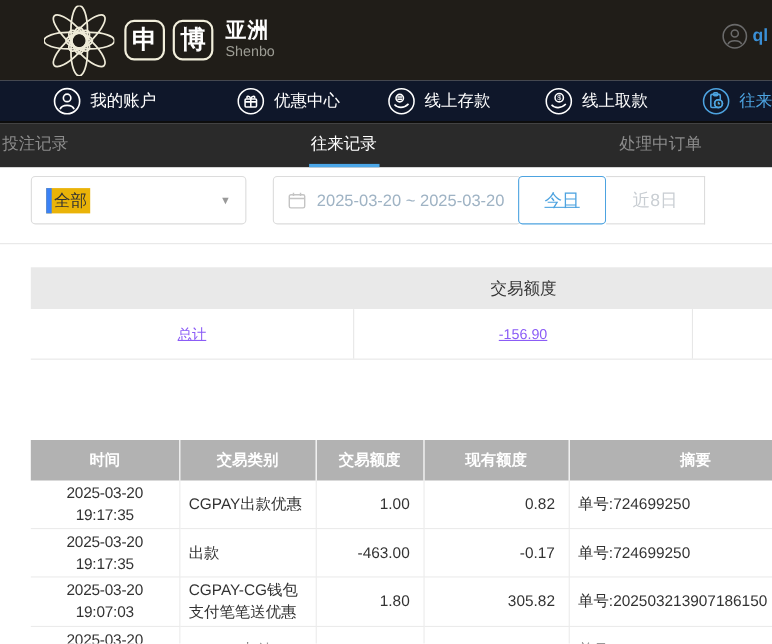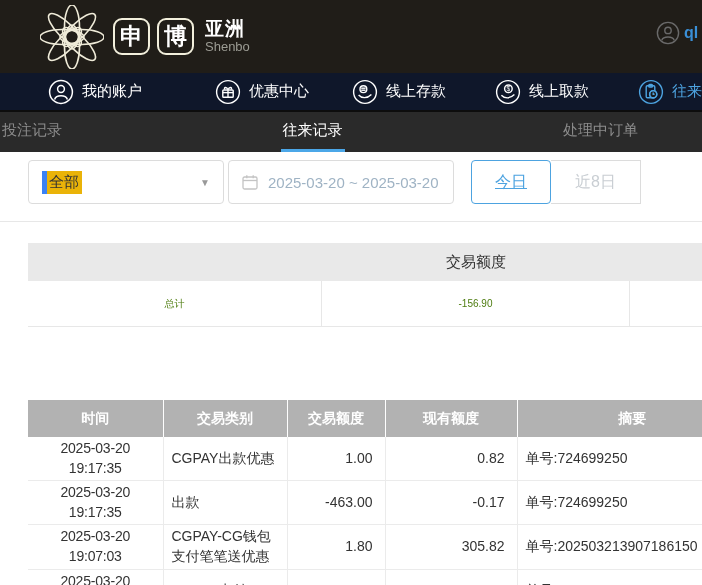--- a/index.html
+++ b/index.html
@@ -65,21 +65,21 @@
     position: absolute; left: 28px; top: 160px; width: 196px; height: 44px;
     border: 1px solid #DCDCDC; border-radius: 4px; background: #fff;
     display: flex; align-items: center; padding: 0 13px; cursor: pointer;
   }
   .select-value {
     background: #eab308; border-left: 5px solid #3b82f6;
     padding: 2px 3px 2px 2px; font-size: 15px; color: #333;
   }
   .select-arrow { margin-left: auto; color: #999; font-size: 10px; }
   .date-box {
-    position: absolute; left: 228px; top: 160px; width: 226px; height: 44px;
+    position: absolute; left: 248px; top: 160px; width: 226px; height: 44px;
     border: 1px solid #DCDCDC; border-radius: 4px; background: #fff;
     display: flex; align-items: center; gap: 9px; padding: 0 12px;
     color: #9FB3C4; font-size: 15px; cursor: pointer; white-space: nowrap;
   }
   .range-group { position: absolute; left: 471px; top: 160px; height: 44px; display: flex; }
   .range-btn {
     width: 80px; height: 44px; background: #fff;
     display: flex; align-items: center; justify-content: center;
     font-size: 16px; color: #C9CED3; cursor: pointer;
     border-top: 1px solid #DCDCDC; border-bottom: 1px solid #DCDCDC; border-right: 1px solid #DCDCDC;
@@ -87,21 +87,21 @@
   .range-btn:last-child { width: 90px; }
   .range-btn.active {
     border: 1px solid #4DA3E0; border-radius: 4px; color: #4DA3E0; text-decoration: underline;
   }
   .divider { position: absolute; left: 0; top: 221px; width: 702px; height: 1px; background: #E7E7E7; }
   
   .summary { position: absolute; left: 28px; top: 243px; width: 712px; }
   .summary-header { height: 38px; background: #E9E9E9; display: flex; align-items: center; }
   .summary-header-label { width: 308px; margin-left: 294px; text-align: center; font-size: 15px; color: #333; }
   .summary-row { height: 46px; display: flex; border-bottom: 1px solid #E7E7E7; background: #fff; }
-  .summary-cell { display: flex; align-items: center; justify-content: center; font-size: 10px; color: #4d7c0f; }
+  .summary-cell { display: flex; align-items: center; justify-content: center; font-size: 13px; color: #8b5cf6; text-decoration: underline; }
   .sc1 { width: 294px; border-right: 1px solid #E7E7E7; }
   .sc2 { width: 308px; border-right: 1px solid #E7E7E7; }
   .sc3 { flex: 1; }
   
   .tx-table {
     position: absolute; left: 28px; top: 400px; width: 719px;
     border-collapse: collapse; table-layout: fixed;
   }
   .tx-table th {
     background: #B2B2B2; color: #fff; font-size: 14px; font-weight: bold;

